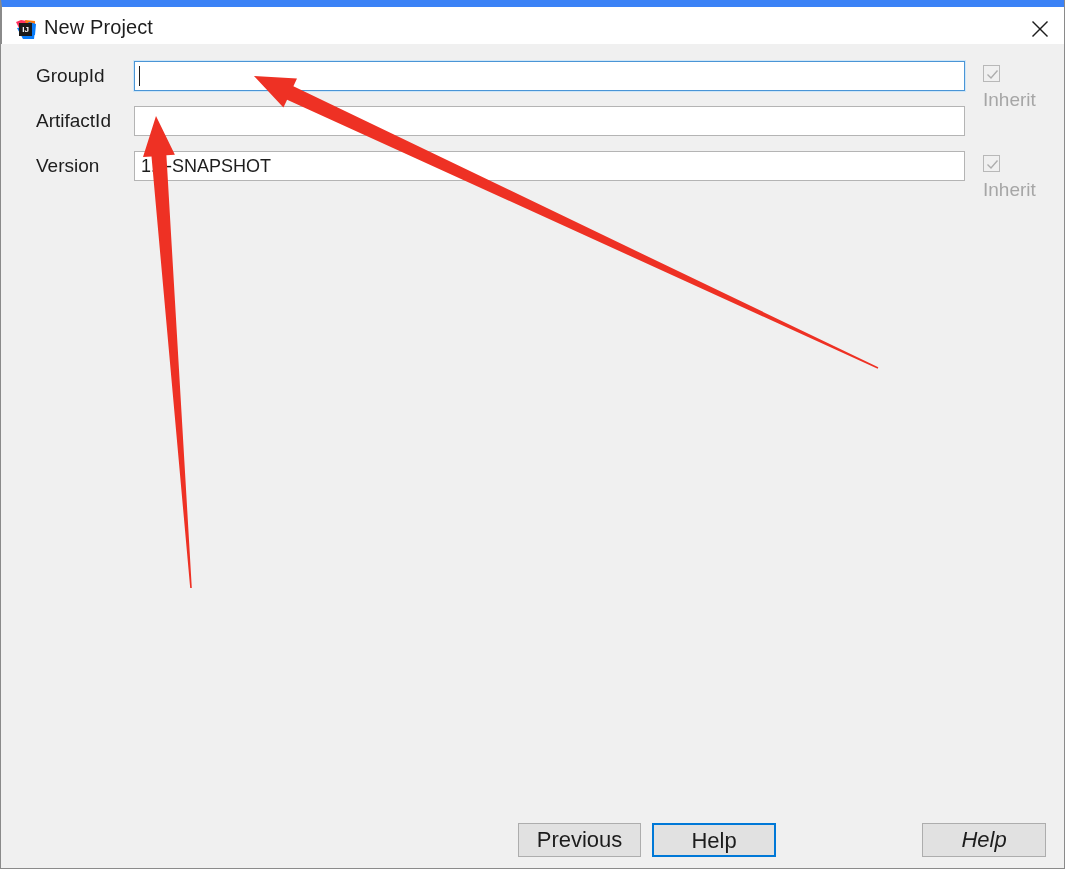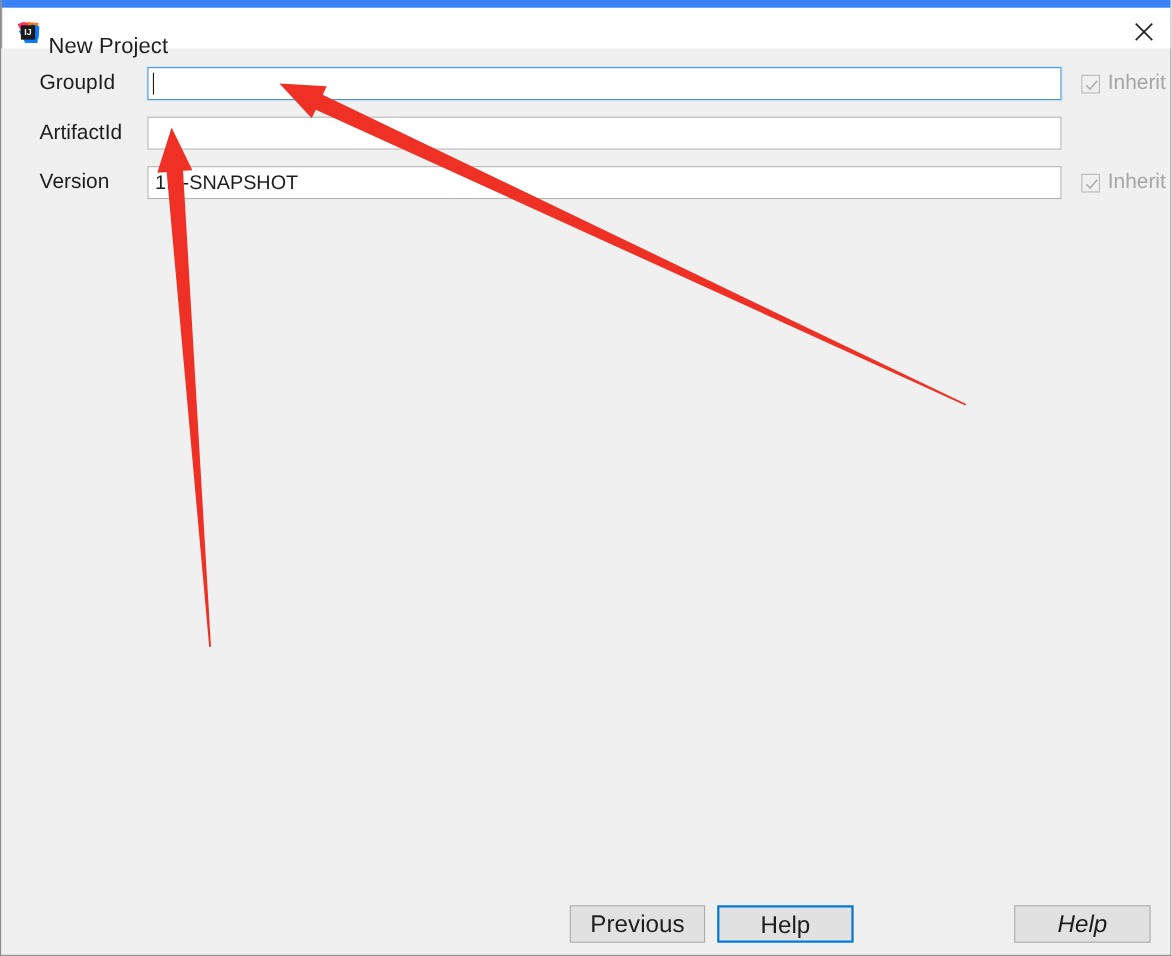--- a/index.html
+++ b/index.html
@@ -33,21 +33,21 @@
     border-right: 1px solid #8a8a8a;
     box-sizing: border-box;
   }
   #app-icon {
     position: absolute;
     left: 13px; top: 12px;
     width: 21px; height: 21px;
   }
   #title-text {
     position: absolute;
-    left: 42px; top: 24px;
+    left: 42px; top: 9px;
     font-size: 20px;
     color: #1d1d1d;
     letter-spacing: 0.1px;
     white-space: nowrap;
   }
   #close-button {
     position: absolute;
     right: 0px; top: 0px;
     width: 50px; height: 43px;
     display: flex;
@@ -101,22 +101,22 @@
     height: 20px;
     background: #1d1d1d;
   }
 
   
   .inherit-box {
     position: absolute;
     left: 966px;
     top: 4px;
     display: flex;
-    align-items: center;
     gap: 7px;
+    flex-direction: column;
   }
   .checkbox {
     width: 17px;
     height: 17px;
     box-sizing: border-box;
     border: 1px solid #b8b8b8;
     background: #f0f0f0;
     position: relative;
     flex: none;
   }

